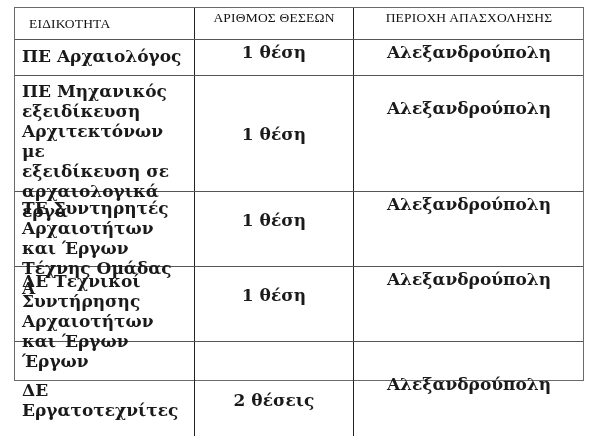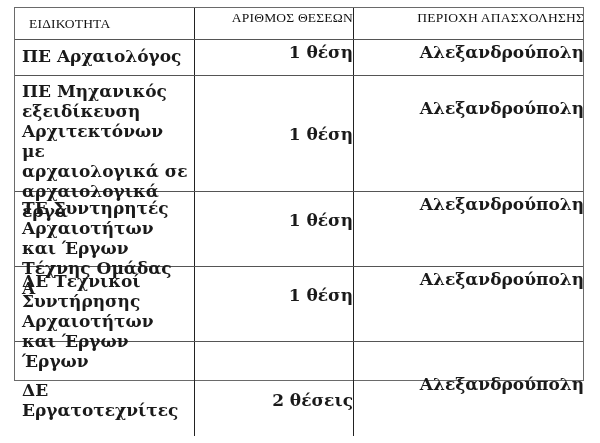--- a/index.html
+++ b/index.html
@@ -50,21 +50,21 @@
     letter-spacing: 0.2px;
   }
   .body-text {
     font-family: "DejaVu Serif", serif;
     font-weight: bold;
     font-size: 17px;
     line-height: 20px;
     color: #1a1a1a;
   }
   .left { text-align: left; padding-left: 7px; padding-right: 4px; }
-  .center { text-align: right; }
+  .center { text-align: center; }
   .txt { position: absolute; left: 0; right: 0; }
 </style>
 </head>
 <body>
 
 <div class="tbl">
 
   <div class="row" style="top:0;height:32px;">
     <div class="cell c1">
       <div class="txt hdr-text" style="top:8px;padding-left:14px;">ΕΙΔΙΚΟΤΗΤΑ</div>
@@ -88,21 +88,21 @@
       <div class="txt body-text center" style="top:2px;">Αλεξανδρούπολη</div>
     </div>
   </div>
 
   <div class="row" style="top:68px;height:116px;">
     <div class="cell c1">
       <div class="txt body-text left" style="top:5px;">
         <div>ΠΕ Μηχανικός</div>
         <div>εξειδίκευση</div>
         <div>Αρχιτεκτόνων με</div>
-        <div>αρχαιολογικά σε</div>
+        <div>εξειδίκευση σε</div>
         <div>αρχαιολογικά έργα</div>
       </div>
     </div>
     <div class="cell c2">
       <div class="txt body-text center" style="top:48px;">1 θέση</div>
     </div>
     <div class="cell c3">
       <div class="txt body-text center" style="top:22px;">Αλεξανδρούπολη</div>
     </div>
   </div>

